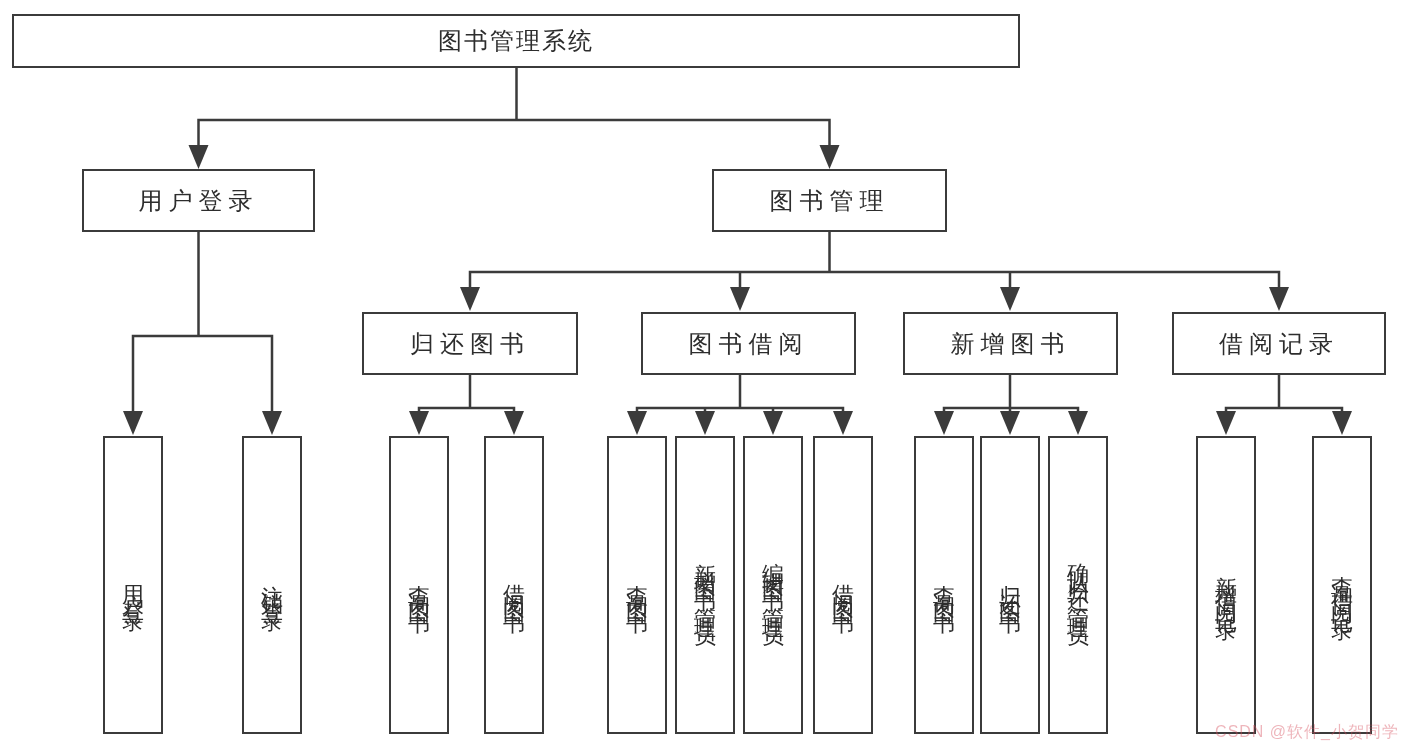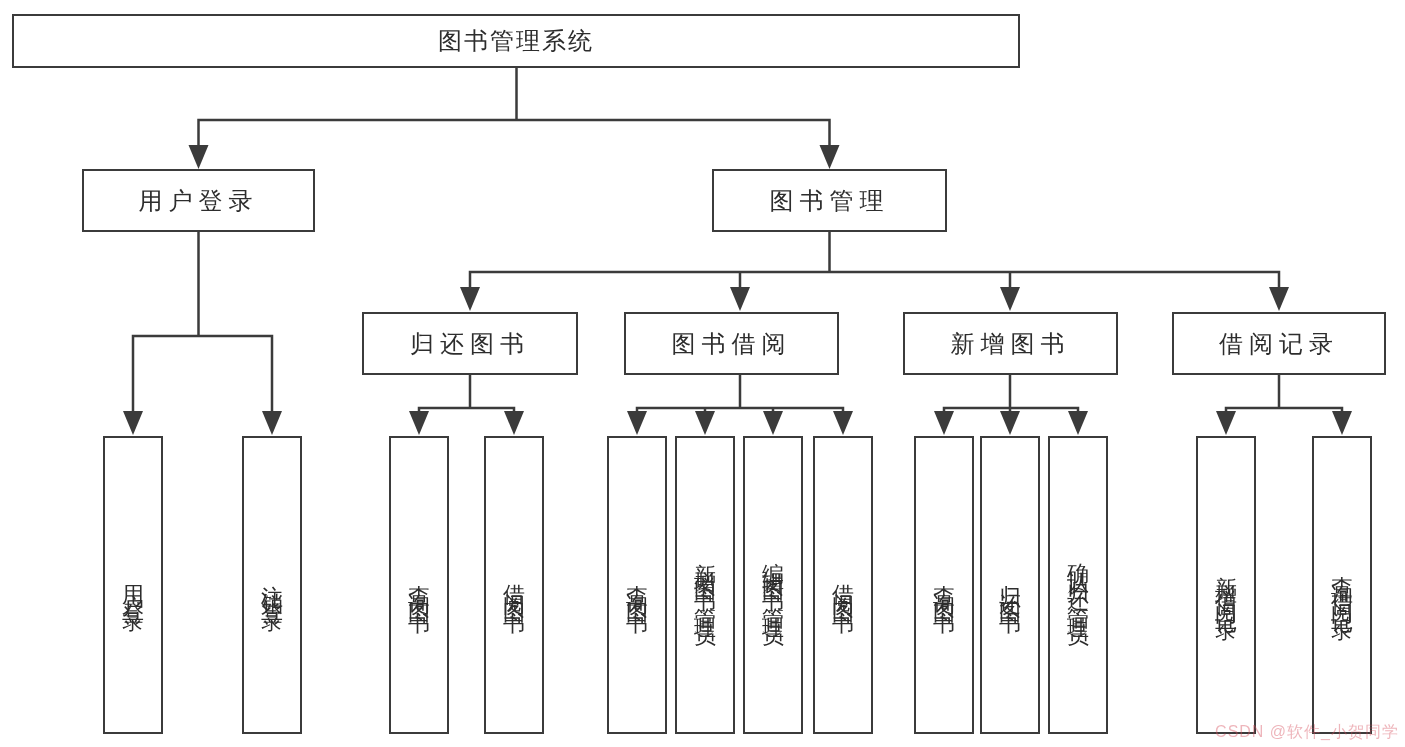--- a/index.html
+++ b/index.html
@@ -99,21 +99,21 @@
   <div class="box box--header" style="left:82px;top:169px;width:233px;height:63px">
     <span>用户登录</span>
   </div>
   <div class="box box--header" style="left:712px;top:169px;width:235px;height:63px">
     <span>图书管理</span>
   </div>
 
   <div class="box box--header" style="left:362px;top:312px;width:216px;height:63px">
     <span>归还图书</span>
   </div>
-  <div class="box box--header" style="left:624px;top:312px;width:215px;height:63px">
+  <div class="box box--header" style="left:641px;top:312px;width:215px;height:63px">
     <span>图书借阅</span>
   </div>
   <div class="box box--header" style="left:903px;top:312px;width:215px;height:63px">
     <span>新增图书</span>
   </div>
   <div class="box box--header" style="left:1172px;top:312px;width:214px;height:63px">
     <span>借阅记录</span>
   </div>
 
   <div class="box box--leaf" style="left:103px;top:436px;width:60px;height:298px">

